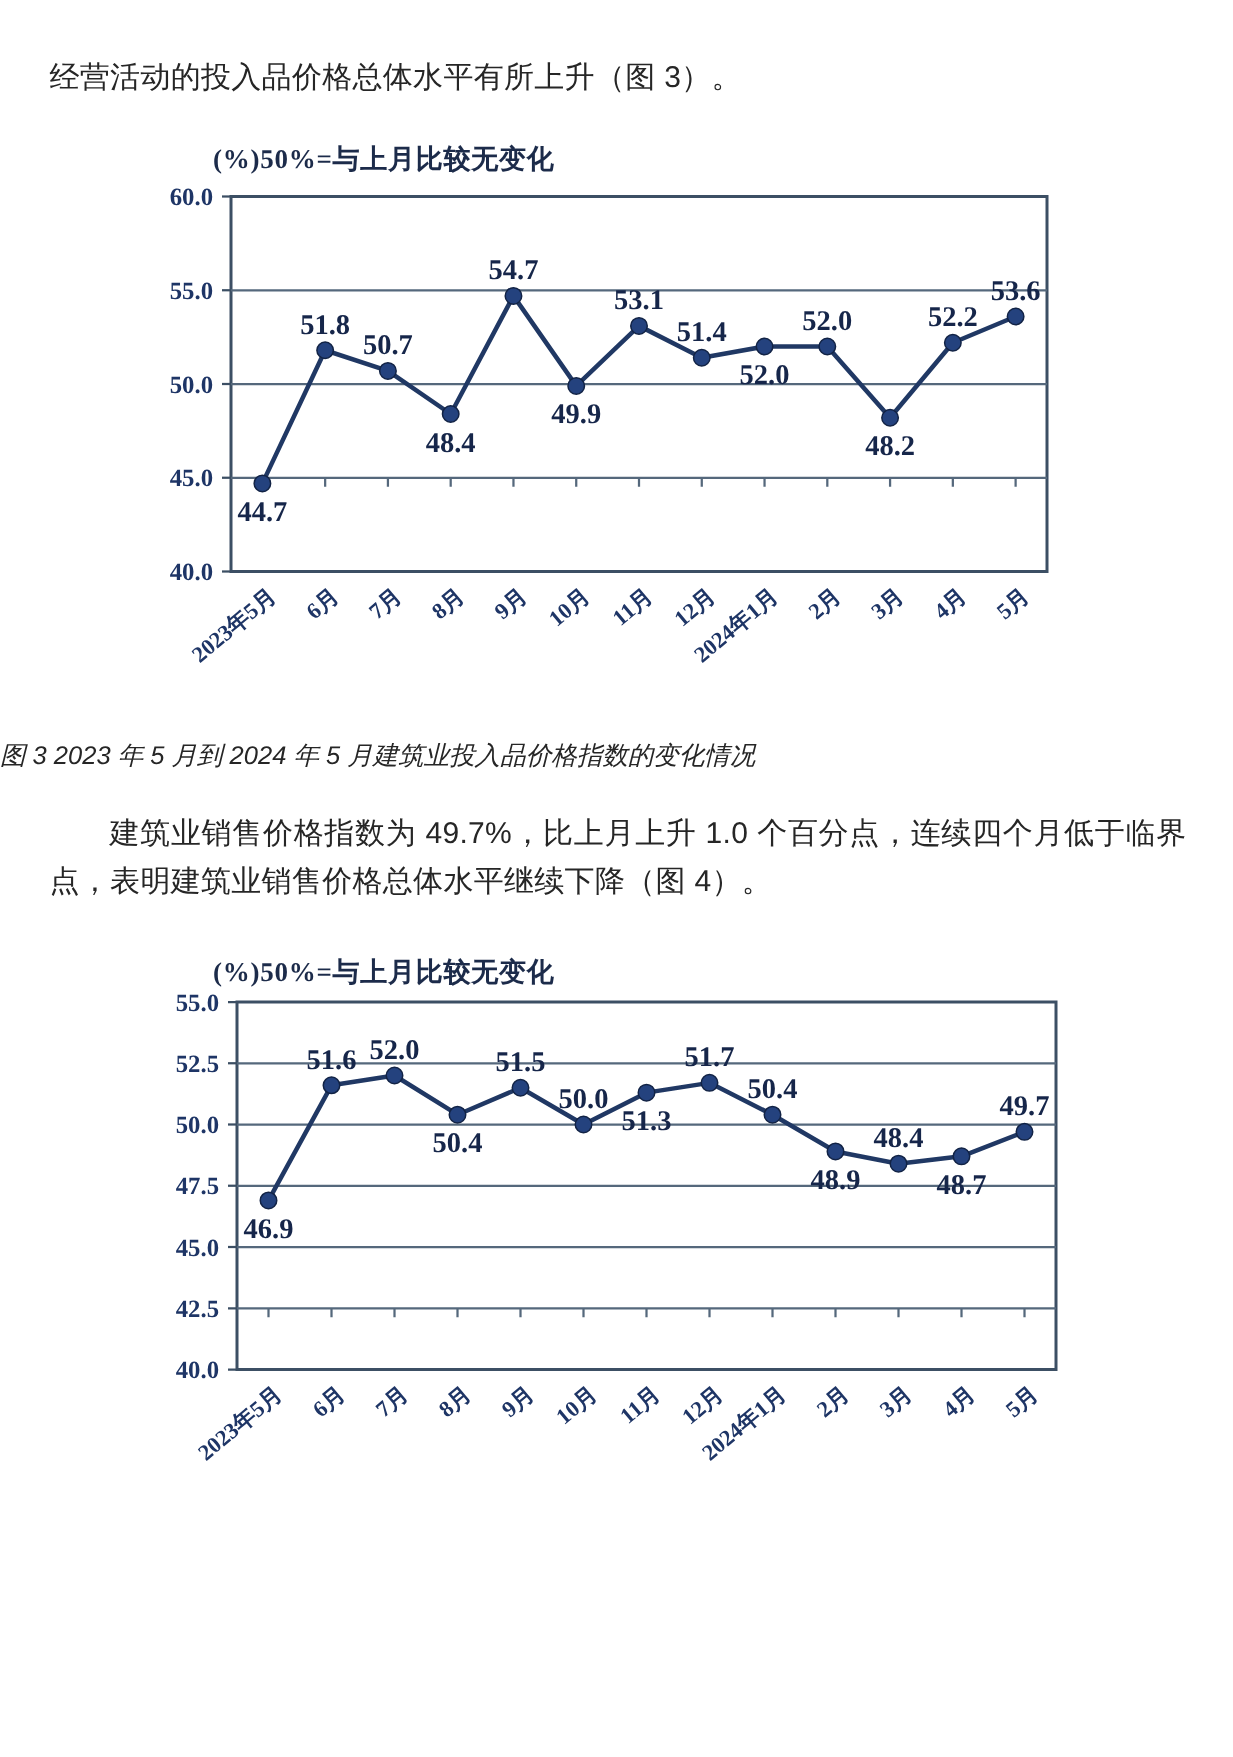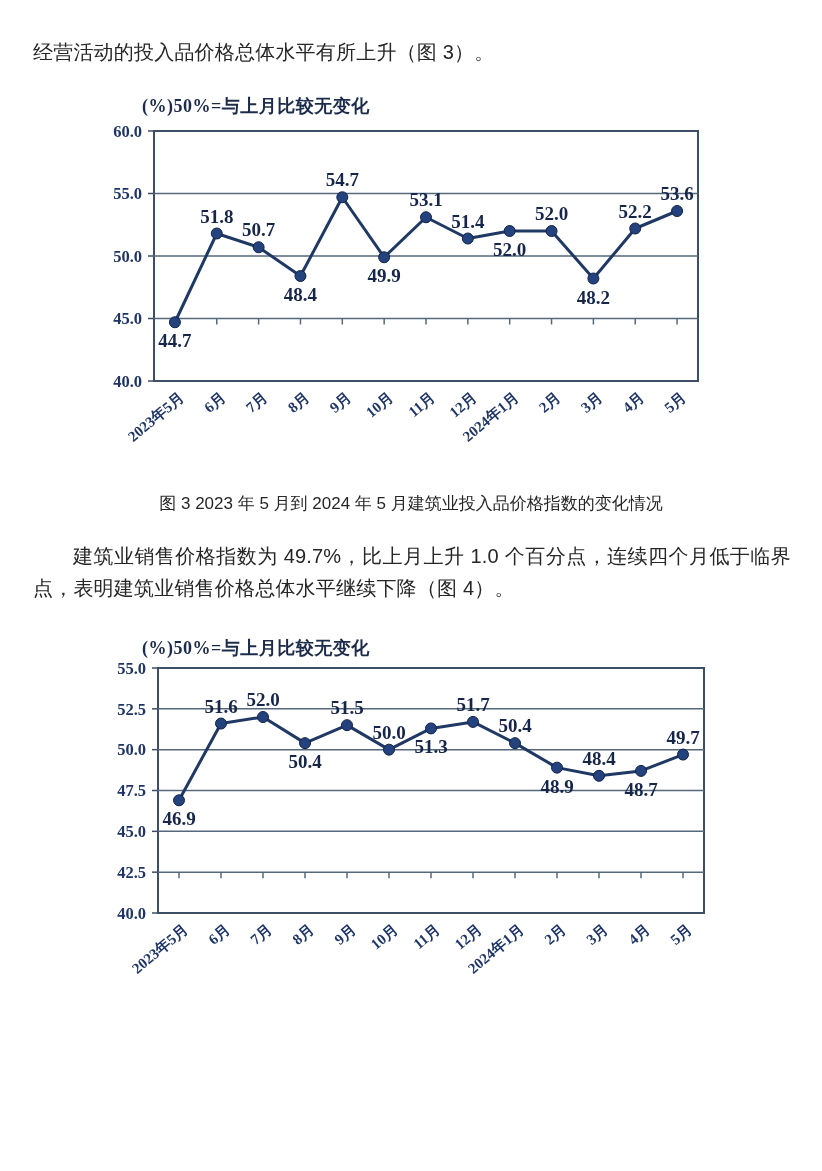--- a/index.html
+++ b/index.html
@@ -20,21 +20,21 @@
   .indent{text-indent:2em;}
   .chart-title{
     position:absolute;left:116px;
     font-family:"Liberation Serif","DejaVu Serif","DejaVu Sans",serif;
     font-weight:bold;font-size:18px;color:#1c2b4a;
     letter-spacing:0.5px;
     margin-left:26px;
   }
   .fig-caption{
     position:absolute;left:0;width:822px;
-    text-align:center;font-size:17px;color:#262626;
+    text-align:left;font-size:17px;color:#262626;font-style:italic;
   }
   svg.chart{position:absolute;left:0;width:822px;display:block;}
 </style>
 </head>
 <body>
 
 <div class="page">
 
   <p class="body-par" style="top:16px;">经营活动的投入品价格总体水平有所上升（图 3）。</p>
 

